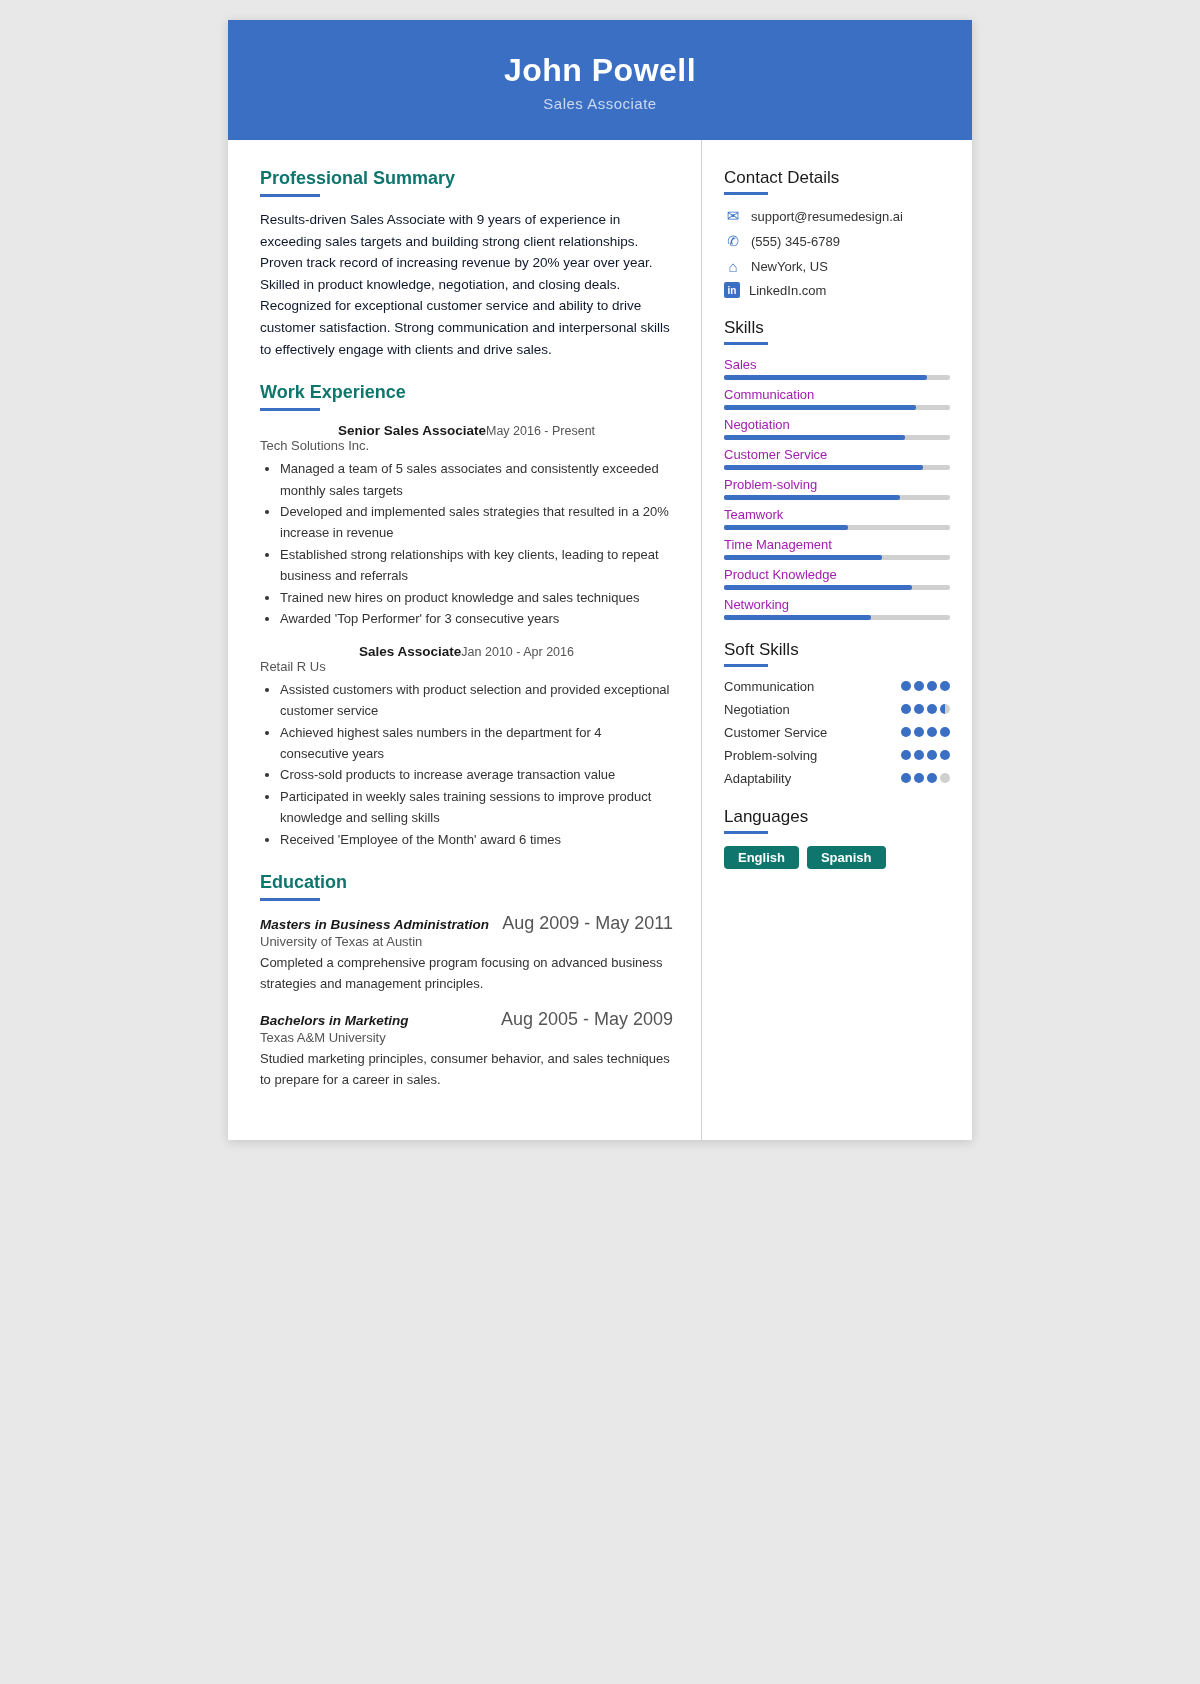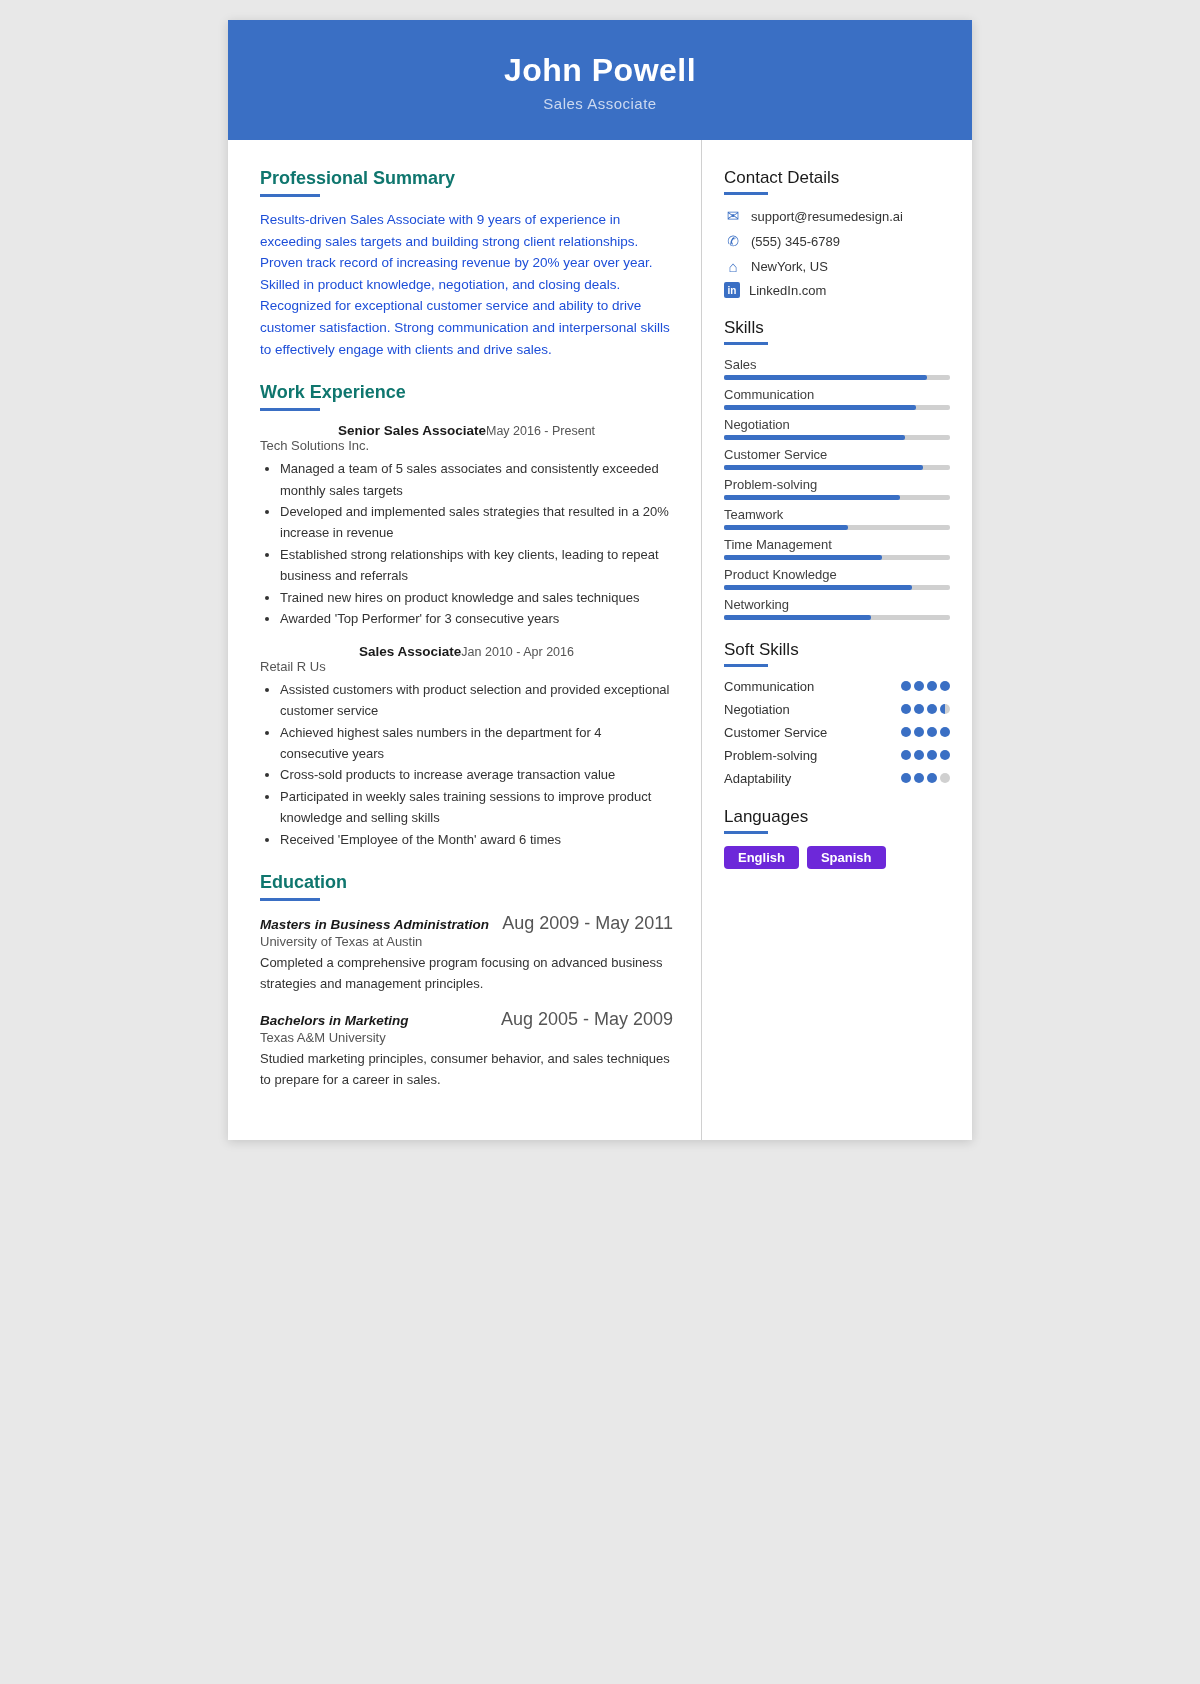--- a/index.html
+++ b/index.html
@@ -58,21 +58,21 @@
       height: 3px;
       background: #3a6fc4;
       width: 60px;
       margin-bottom: 12px;
     }
     .main-section {
       margin-bottom: 22px;
     }
     .summary-text {
       font-size: 13.5px;
-      color: #1d4ed8;
+      color: #0f172a;
       line-height: 1.6;
     }
     .job-block {
       margin-bottom: 14px;
     }
     .job-header-row {
       display: flex;
       justify-content: center;
       align-items: baseline;
     }
@@ -157,21 +157,21 @@
       align-items: center;
       justify-content: center;
       font-size: 14px;
       flex-shrink: 0;
     }
     .skill-item {
       margin-bottom: 7px;
     }
     .skill-name {
       font-size: 13px;
-      color: #404040;
+      color: #a21caf;
       margin-bottom: 3px;
     }
     .skill-bar-bg {
       height: 5px;
       background: #d0d0d0;
       border-radius: 2px;
       width: 100%;
       position: relative;
     }
     .skill-bar-fill {
@@ -210,21 +210,21 @@
     .dot-half {
       background: linear-gradient(to right, #3a6fc4 50%, #d0d0d0 50%);
     }
     .dot-empty { background: #d0d0d0; }
     .languages-row {
       display: flex;
       gap: 8px;
       flex-wrap: wrap;
     }
     .lang-badge {
-      background: #6d28d9;
+      background: #0f766e;
       color: #fff;
       border-radius: 4px;
       padding: 4px 14px;
       font-size: 13px;
       font-weight: bold;
     }
   </style>
 </head>
 <body>
 

